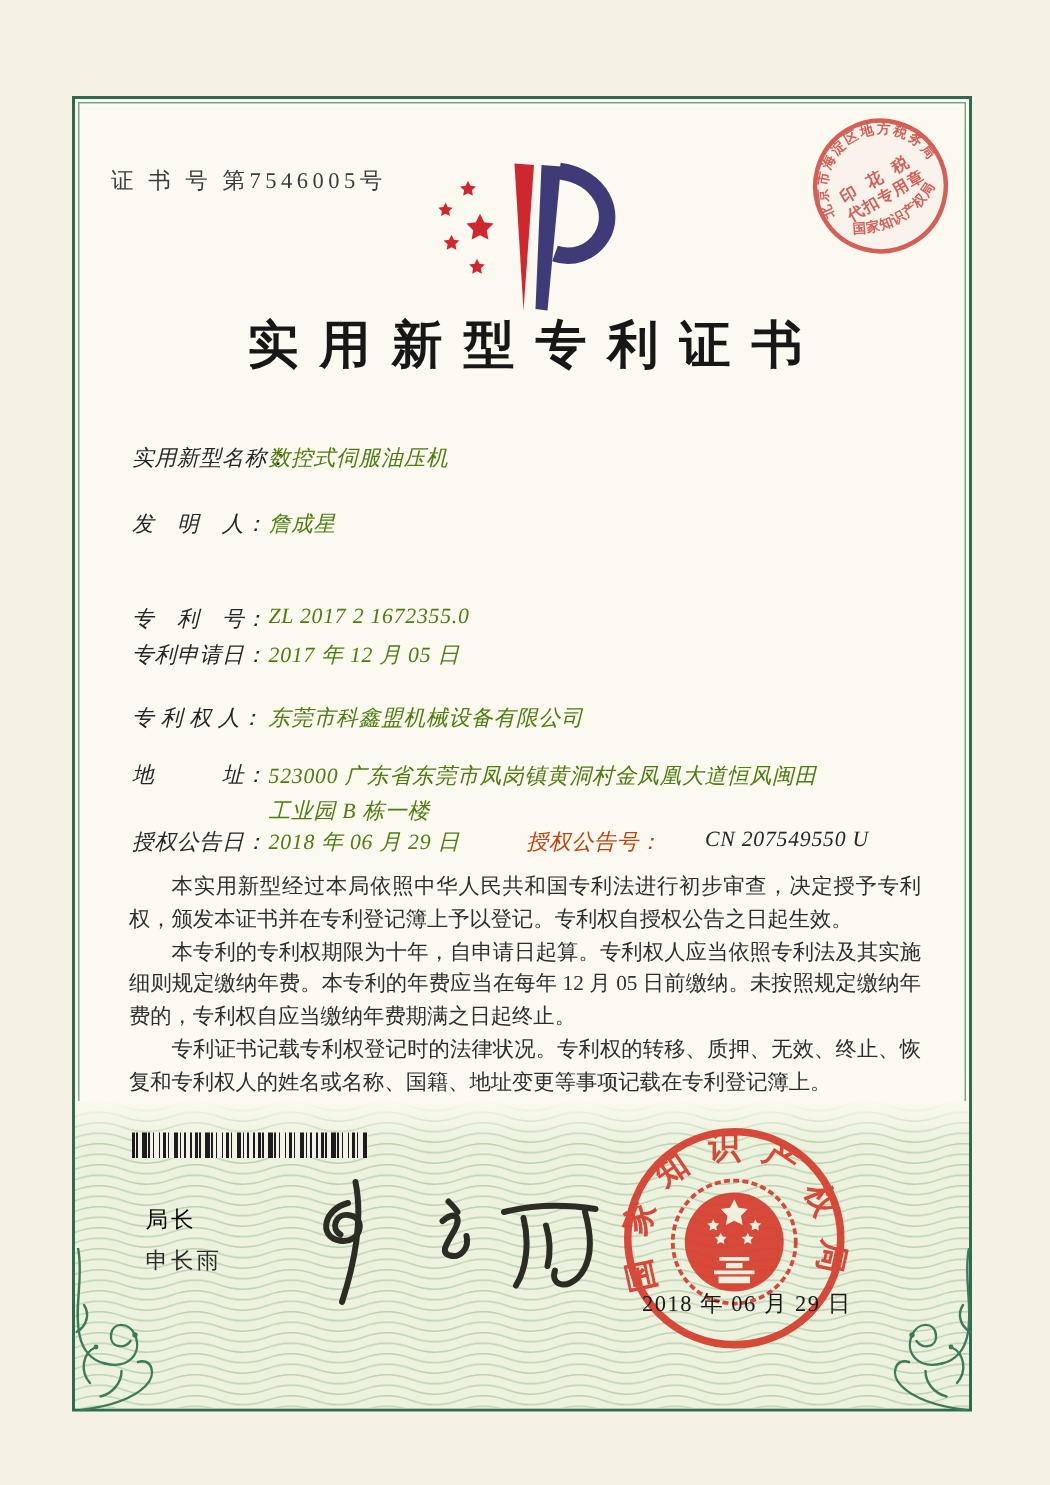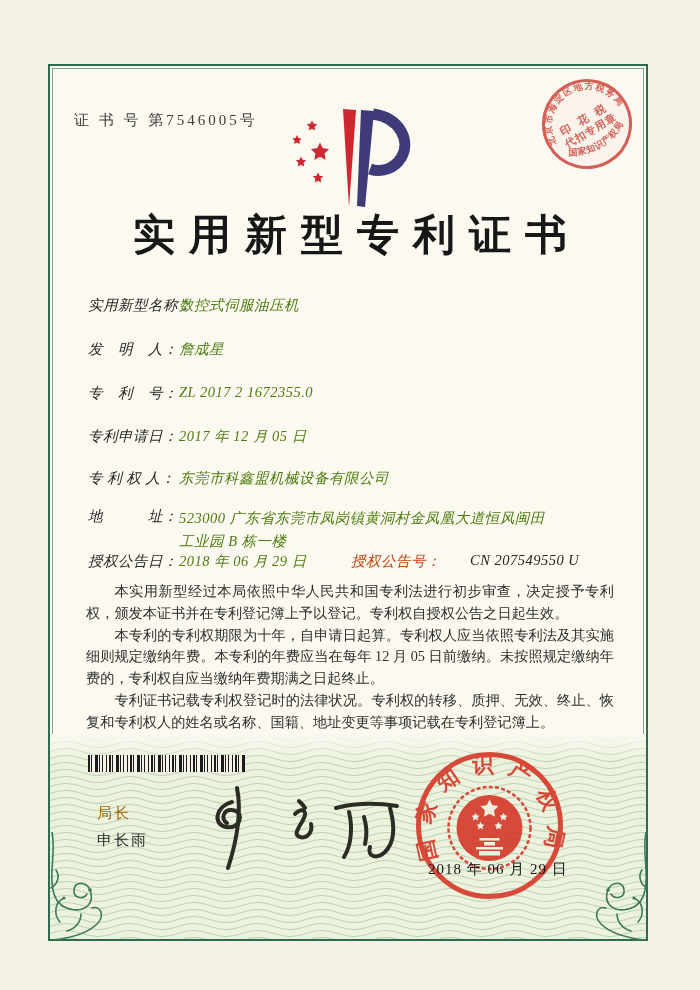--- a/index.html
+++ b/index.html
@@ -15,41 +15,41 @@
     position:absolute;left:48px;top:64px;width:600px;height:877px;
     border:2.5px solid #2e6b50;background:#fbf9f0;box-sizing:border-box;
   }
   .frame-inner{
     position:absolute;inset:2px;border:1px solid #79a78c;pointer-events:none;
   }
   .abs{position:absolute;}
   .cert-no{left:74px;top:111px;font-size:15px;letter-spacing:3px;color:#3b3b3b;}
   .title{
     left:0;top:207px;width:700px;text-align:center;
-    font-size:42px;font-weight:bold;letter-spacing:14px;color:#171717;
+    font-size:34px;font-weight:bold;letter-spacing:14px;color:#171717;
     text-indent:14px;
   }
   .row{left:0;top:0;width:700px;height:22px;font-size:14.5px;font-style:italic;}
   .row .lbl{position:absolute;left:88px;letter-spacing:.5px;color:#262626;}
   .row .val{position:absolute;left:179px;letter-spacing:.5px;color:#4d7c0f;white-space:pre-line;}
   .row .lbl2{position:absolute;left:351px;letter-spacing:.5px;color:#c2410c;}
   .row .val2{position:absolute;left:470px;letter-spacing:.5px;color:#262626;}
   .paras{
     left:86px;top:581px;width:528px;font-size:14.2px;line-height:21.8px;
     text-align:justify;color:#2e2e2e;
   }
   .paras p{margin:0;text-indent:2em;}
   .barcode{
     left:88px;top:755px;width:157px;height:17px;
     background:repeating-linear-gradient(90deg,
       #1c1c1c 0 2px,#f4f2e6 2px 3px,#1c1c1c 3px 4px,#f4f2e6 4px 7px,
       #1c1c1c 7px 10px,#f4f2e6 10px 11px,#1c1c1c 11px 12px,#f4f2e6 12px 14px,
       #1c1c1c 14px 15px,#f4f2e6 15px 18px,#1c1c1c 18px 19px,#f4f2e6 19px 21px);
   }
-  .director{left:97px;top:804px;font-size:15px;letter-spacing:2px;color:#a16207;}
+  .director{left:97px;top:804px;font-size:15px;letter-spacing:2px;color:#000000;}
   .director-name{left:97px;top:831px;font-size:15px;letter-spacing:2px;color:#2a2a2a;}
   .seal-date{left:428px;top:860px;font-size:15px;letter-spacing:1px;color:#191919;z-index:6;}
   .footer{left:0;top:902px;width:700px;text-align:center;font-size:12.5px;letter-spacing:2px;color:#3f4a3f;z-index:5;}
   .waves{left:50px;top:734px;z-index:0;}
   .orn{z-index:2;}
   .sig{left:198px;top:780px;z-index:3;}
   .seal{left:407px;top:743px;z-index:4;}
   .stamp{left:539px;top:76px;}
   .logo{left:287px;top:106px;}
   .z3{z-index:3;}
@@ -140,21 +140,21 @@
   <div class="abs title z3">实用新型专利证书</div>
 
   <div class="abs row z3" style="top:296px;">
     <span class="lbl">实用新型名称：</span>
     <span class="val">数控式伺服油压机</span>
   </div>
   <div class="abs row z3" style="top:340px;">
     <span class="lbl">发　明　人：</span>
     <span class="val">詹成星</span>
   </div>
-  <div class="abs row z3" style="top:384px;">
+  <div class="abs row z3" style="top:403px;">
     <span class="lbl">专　利　号：</span>
     <span class="val">ZL 2017 2 1672355.0</span>
   </div>
   <div class="abs row z3" style="top:427px;text-align:right;">
     <span class="lbl">专利申请日：</span>
     <span class="val">2017 年 12 月 05 日</span>
   </div>
   <div class="abs row z3" style="top:469px;">
     <span class="lbl">专 利 权 人：</span>
     <span class="val">东莞市科鑫盟机械设备有限公司</span>

